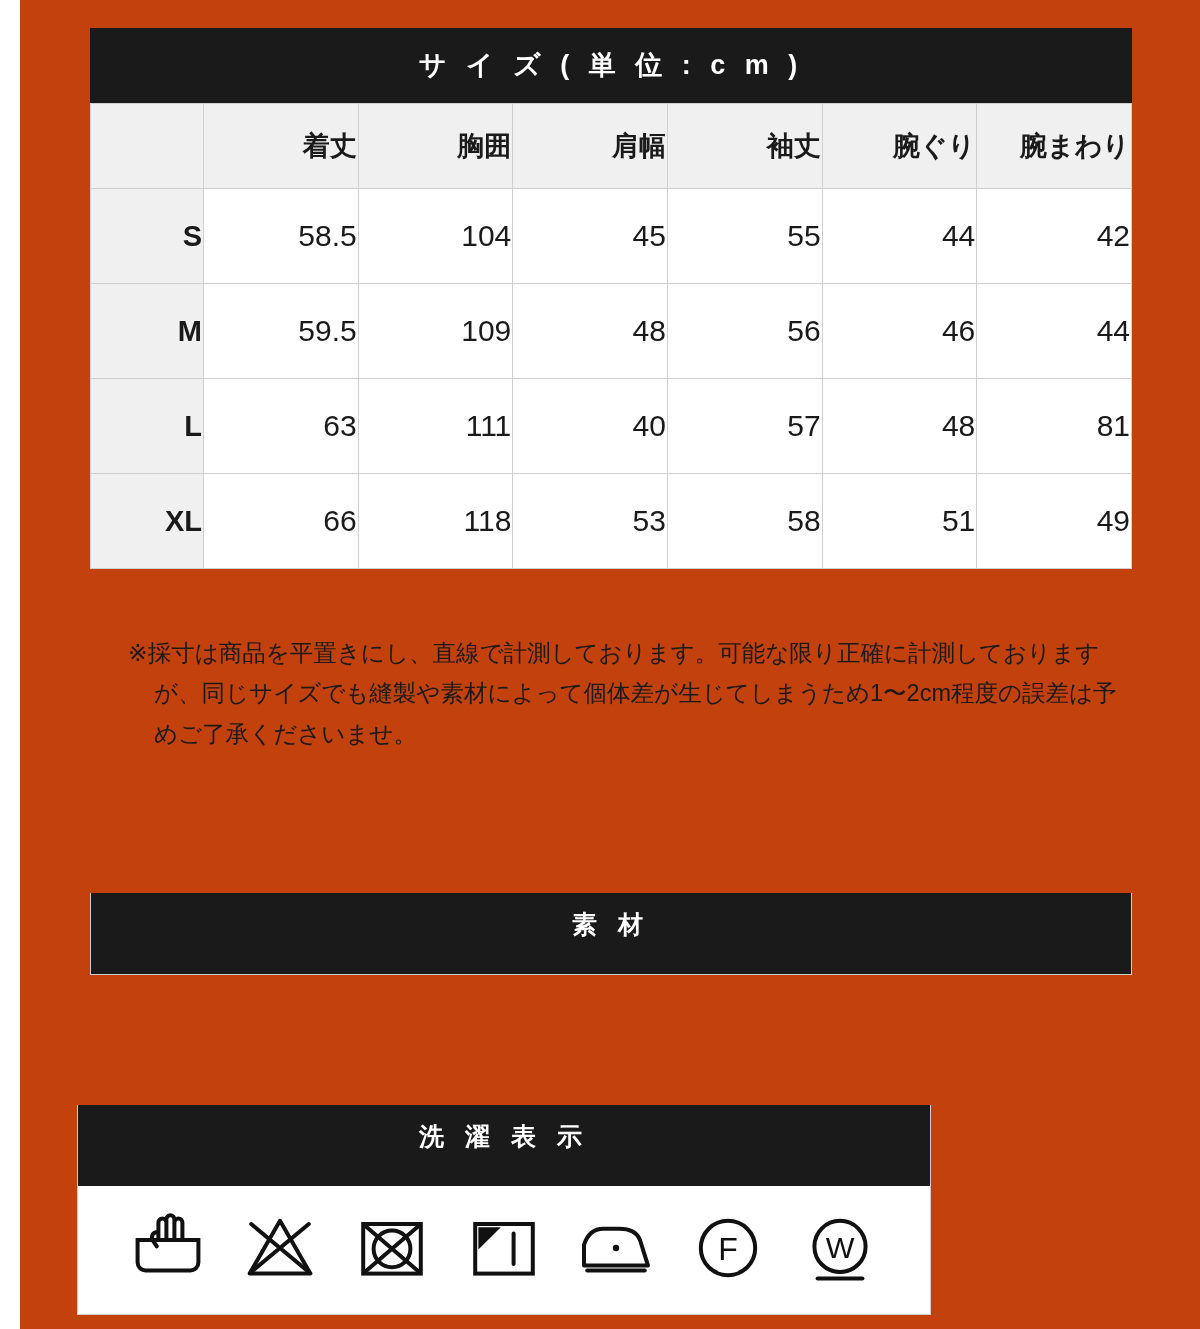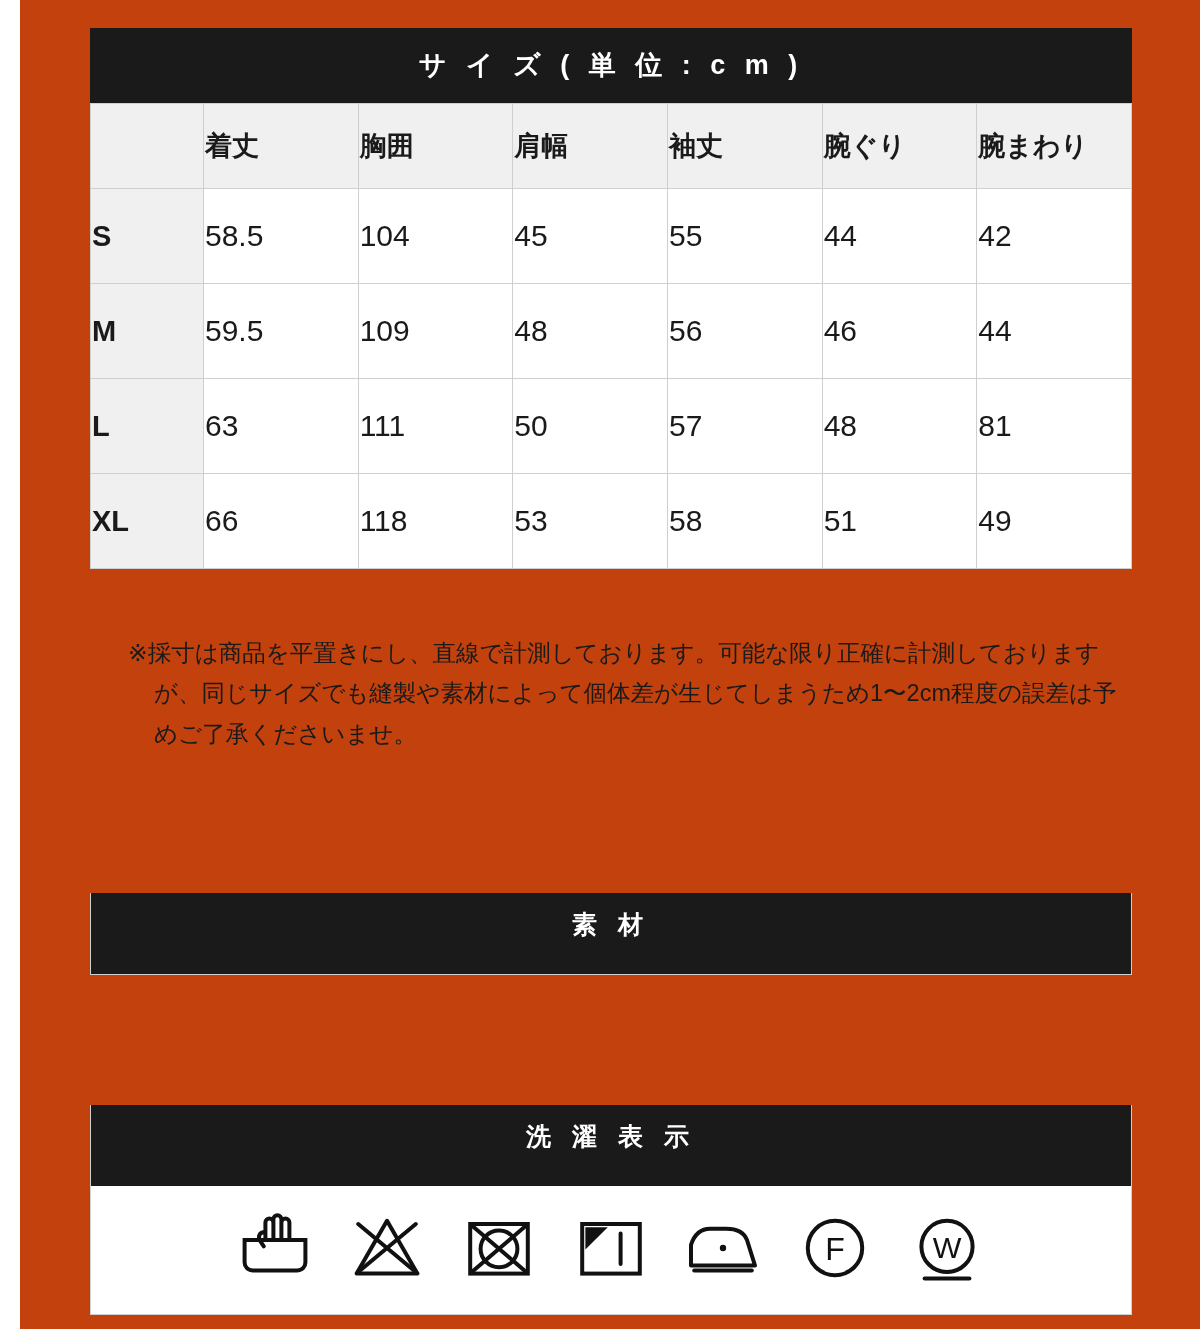--- a/index.html
+++ b/index.html
@@ -36,21 +36,21 @@
     padding: 19px 0 20px;
   }
   table.size-table {
     width: 100%;
     border-collapse: collapse;
     table-layout: fixed;
   }
   table.size-table th,
   table.size-table td {
     border: 1px solid #cfcfcf;
-    text-align: left;
+    text-align: right;
     font-size: 29px;
     font-weight: bold;
     color: #1a1a1a;
     height: 95px;
     vertical-align: middle;
   }
   table.size-table thead th {
     background: #f0f0f0;
     font-size: 27px;
     height: 85px;
@@ -115,23 +115,23 @@
   }
   .material-body div {
     font-size: 24px;
     line-height: 1.85;
     color: #1a1a1a;
   }
 
   
   .wash-block {
     position: absolute;
-    left: 70px;
+    left: 57px;
     top: 1105px;
-    width: 1042px;
+    width: 854px;
     border: 1px solid #cfcfcf;
     border-top: none;
   }
   .wash-body {
     background: #ffffff;
     padding: 22px 0 26px;
     display: flex;
     justify-content: center;
     align-items: center;
     gap: 26px;
@@ -186,21 +186,21 @@
           <td>109</td>
           <td>48</td>
           <td>56</td>
           <td>46</td>
           <td>44</td>
         </tr>
         <tr>
           <th class="size-label">L</th>
           <td>63</td>
           <td>111</td>
-          <td>50</td>
+          <td>40</td>
           <td>57</td>
           <td>48</td>
           <td>81</td>
         </tr>
         <tr>
           <th class="size-label">XL</th>
           <td>66</td>
           <td>118</td>
           <td>53</td>
           <td>58</td>

